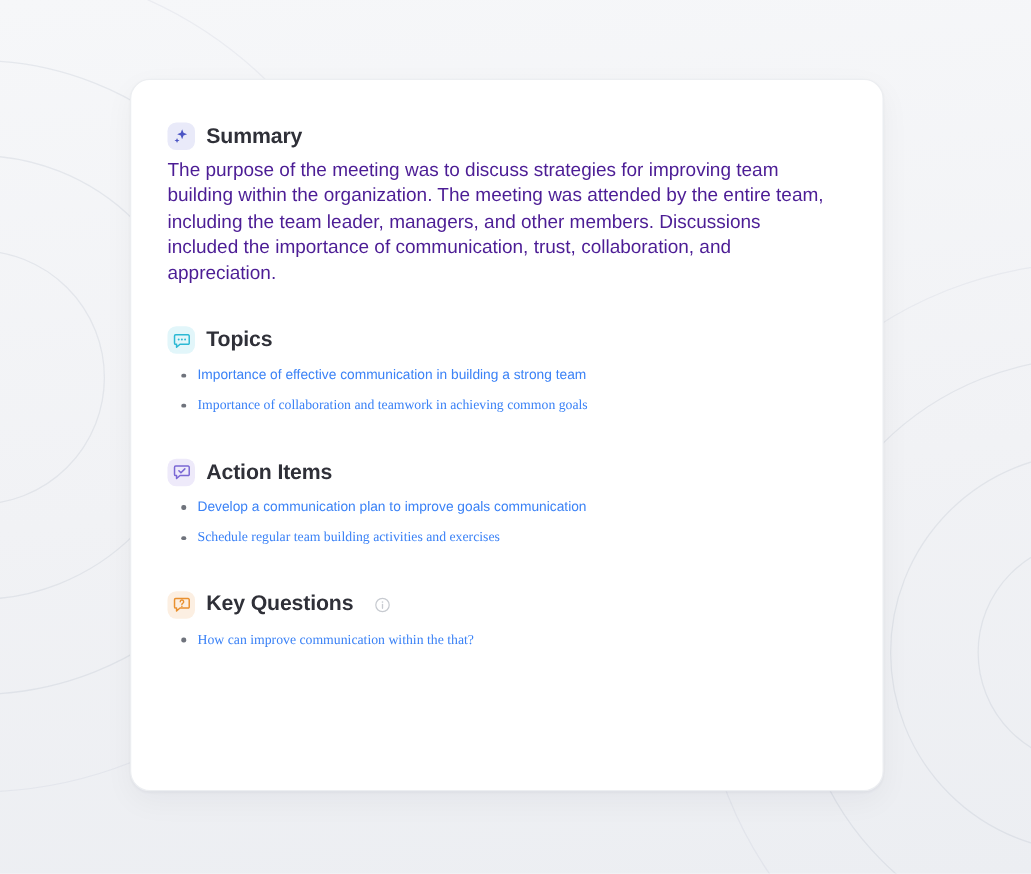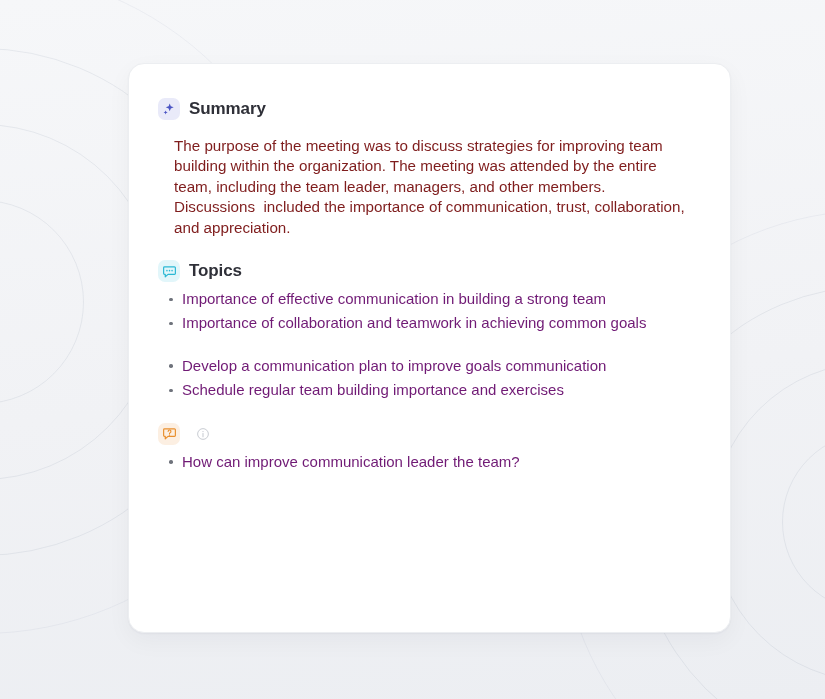--- a/index.html
+++ b/index.html
@@ -40,36 +40,36 @@
 
   
   .ring-r1 { left: 782px;  top: 432px;  width: 180px;  height: 180px; }
   .ring-r2 { left: 712px;  top: 362px;  width: 320px;  height: 320px; }
   .ring-r3 { left: 636px;  top: 286px;  width: 472px;  height: 472px; }
   .ring-r4 { left: 560px;  top: 210px;  width: 624px;  height: 624px; }
 
   
   #summary-card {
     position: absolute;
-    left: 128px;
+    left: 104px;
     top: 63px;
     width: 603px;
     height: 570px;
     box-sizing: border-box;
     background: #ffffff;
     border: 1px solid #eceef1;
     border-radius: 16px;
     box-shadow: 0 1px 2px rgba(25, 30, 50, 0.04),
                 0 8px 24px rgba(25, 30, 50, 0.045);
     padding: 34px 28px 0 29px;
   }
 
   
   .section { margin-bottom: 0; }
-  .section + .section { margin-top: 22px; }
+  .section + .section { margin-top: 32px; }
 
   .section-head {
     display: flex;
     align-items: center;
     gap: 9px;
     margin-bottom: 7px;
   }
   .sec-icon {
     width: 22px;
     height: 22px;
@@ -98,41 +98,41 @@
     margin-left: 7px;
     display: inline-flex;
     align-items: center;
     opacity: 0.55;
   }
 
   
   .summary-text {
     font-size: 15.2px;
     line-height: 20.4px;
-    color: #7f1d1d;
-    margin: 16px;
+    color: #4c1d95;
+    margin: 0;
     white-space: pre-wrap;
     max-width: 527px;
   }
 
   ul.bullets {
     list-style: none;
     margin: 0;
     padding: 0;
   }
   ul.bullets li {
     position: relative;
     padding-left: 24px;
-    font-size: 15px;
+    font-size: 11px;
     line-height: 20.4px;
-    color: #701a75;
+    color: #3b82f6;
     margin-bottom: 4px;
     max-width: 520px;
   }
-  ul.bullets li:last-child { margin-bottom: 0; }
+  ul.bullets li:last-child { margin-bottom: 0; font-family: Liberation Serif, serif; }
   ul.bullets li::before {
     content: "";
     position: absolute;
     left: 11px;
     top: 8.5px;
     width: 3.5px;
     height: 3.5px;
     border-radius: 50%;
     background: #6f737c;
   }
@@ -178,41 +178,51 @@
       </span>
       <span class="section-title">Topics</span>
     </div>
     <ul class="bullets">
       <li>Importance of effective communication in building a strong team</li>
       <li>Importance of collaboration and teamwork in achieving common goals</li>
     </ul>
   </div>
 
   <div class="section">
+    <div class="section-head">
+      <span class="sec-icon icon-action">
+        <svg width="15" height="15" viewBox="0 0 24 24" aria-hidden="true">
+          <path d="M4 4.6h16a1.4 1.4 0 011.4 1.4v9.2a1.4 1.4 0 01-1.4 1.4H9.6L5.2 20.4v-3.8H4A1.4 1.4 0 012.6 15.2V6A1.4 1.4 0 014 4.6z" fill="none" stroke="#7b68d4" stroke-width="1.9" stroke-linejoin="round"></path>
+          <path d="M8.2 10.6l2.6 2.6 5-5" fill="none" stroke="#7b68d4" stroke-width="2" stroke-linecap="round" stroke-linejoin="round"></path>
+        </svg>
+      </span>
+      <span class="section-title">Action Items</span>
+    </div>
     <ul class="bullets">
       <li>Develop a communication plan to improve goals communication</li>
-      <li>Schedule regular team building importance and exercises</li>
+      <li>Schedule regular team building activities and exercises</li>
     </ul>
   </div>
 
   <div class="section">
     <div class="section-head">
       <span class="sec-icon icon-question">
         <svg width="15" height="15" viewBox="0 0 24 24" aria-hidden="true">
           <path d="M4 4.6h16a1.4 1.4 0 011.4 1.4v9.2a1.4 1.4 0 01-1.4 1.4H9.6L5.2 20.4v-3.8H4A1.4 1.4 0 012.6 15.2V6A1.4 1.4 0 014 4.6z" fill="none" stroke="#e9902f" stroke-width="1.9" stroke-linejoin="round"></path>
           <path d="M9.9 8.6a2.2 2.2 0 113.1 2c-.7.4-1 .9-1 1.6v.3" fill="none" stroke="#e9902f" stroke-width="1.8" stroke-linecap="round"></path>
           <circle cx="12" cy="14.6" r="1" fill="#e9902f"></circle>
         </svg>
       </span>
+      <span class="section-title">Key Questions</span>
       <span class="info-icon">
         <svg width="14" height="14" viewBox="0 0 24 24" aria-hidden="true">
           <circle cx="12" cy="12" r="9.2" fill="none" stroke="#9aa0ab" stroke-width="1.7"></circle>
           <circle cx="12" cy="7.9" r="1.15" fill="#9aa0ab"></circle>
           <path d="M12 11.2v5.4" stroke="#9aa0ab" stroke-width="1.8" stroke-linecap="round"></path>
         </svg>
       </span>
     </div>
     <ul class="bullets">
-      <li>How can improve communication leader the team?</li>
+      <li>How can improve communication within the that?</li>
     </ul>
   </div>
 
 </div>
 
 </body></html>

